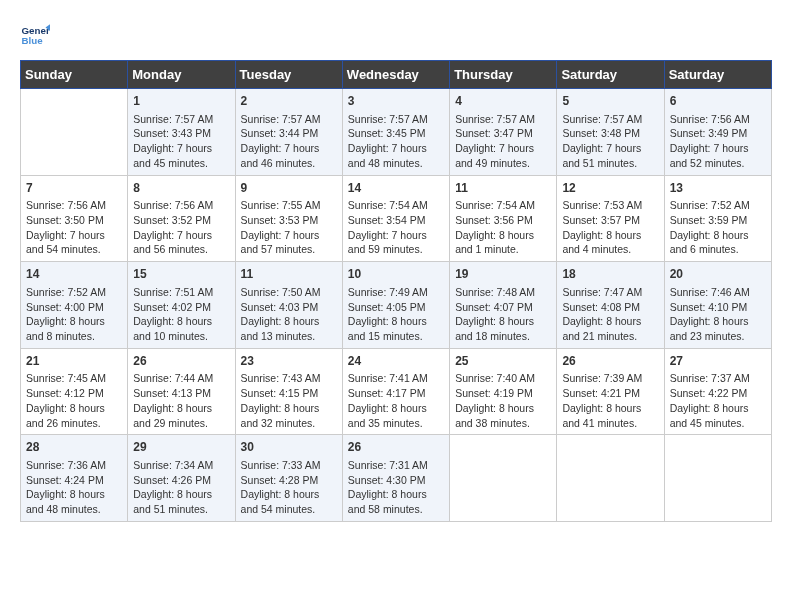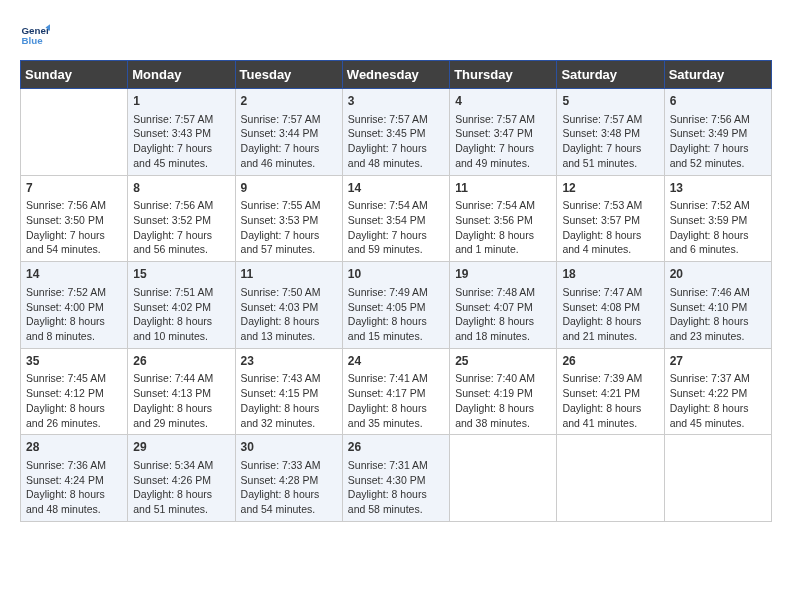--- a/index.html
+++ b/index.html
@@ -259,21 +259,21 @@
         <td>
           <span class="day-number">20</span>
           <div class="cell-content">Sunrise: 7:46 AM
 Sunset: 4:10 PM
 Daylight: 8 hours
 and 23 minutes.</div>
         </td>
       </tr>
       <tr>
         <td>
-          <span class="day-number">35</span>
+          <span class="day-number">21</span>
           <div class="cell-content">Sunrise: 7:45 AM
 Sunset: 4:12 PM
 Daylight: 8 hours
 and 26 minutes.</div>
         </td>
         <td>
           <span class="day-number">26</span>
           <div class="cell-content">Sunrise: 7:44 AM
 Sunset: 4:13 PM
 Daylight: 8 hours
@@ -318,21 +318,21 @@
       <tr>
         <td>
           <span class="day-number">28</span>
           <div class="cell-content">Sunrise: 7:36 AM
 Sunset: 4:24 PM
 Daylight: 8 hours
 and 48 minutes.</div>
         </td>
         <td>
           <span class="day-number">29</span>
-          <div class="cell-content">Sunrise: 5:34 AM
+          <div class="cell-content">Sunrise: 7:34 AM
 Sunset: 4:26 PM
 Daylight: 8 hours
 and 51 minutes.</div>
         </td>
         <td>
           <span class="day-number">30</span>
           <div class="cell-content">Sunrise: 7:33 AM
 Sunset: 4:28 PM
 Daylight: 8 hours
 and 54 minutes.</div>

